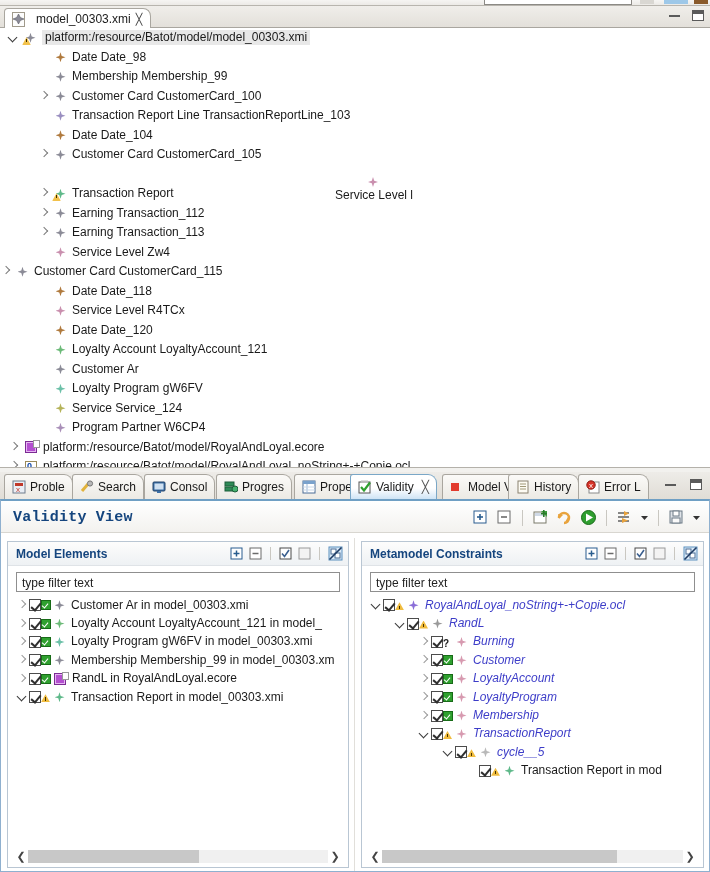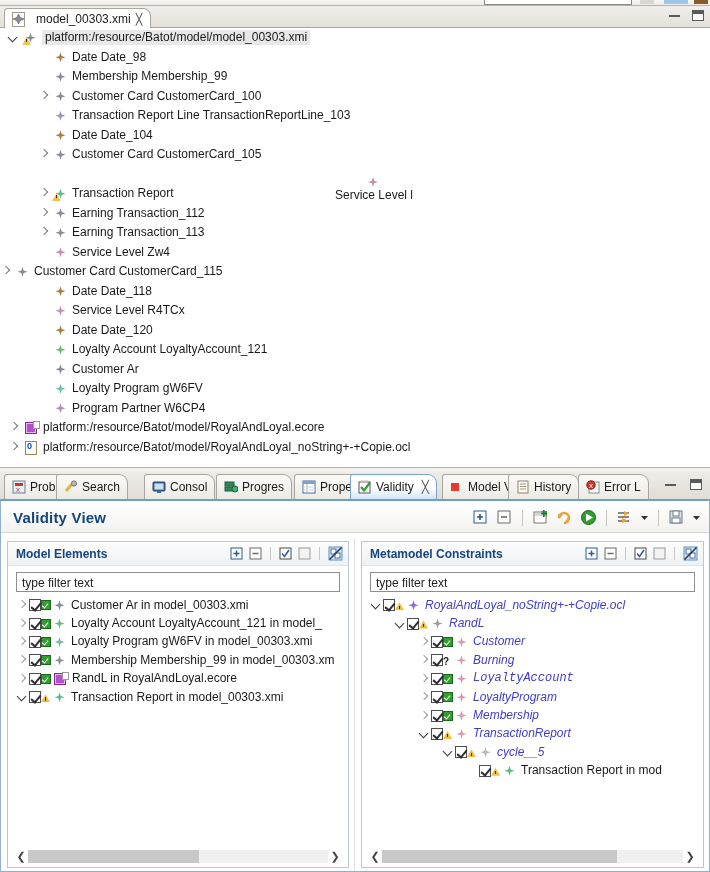--- a/index.html
+++ b/index.html
@@ -145,20 +145,21 @@
 
   .vbody {
     position:absolute; top:31px; left:0; right:0; bottom:0;
     background:#ffffff;
     border:1px solid #8fb0cf; border-top:2px solid #6f9fc4;
   }
   .vheader {
     position:relative; height:32px;
     background:linear-gradient(#ffffff,#f3f2ef);
     border-bottom:1px solid #d8d6d0;
+    font-family:Liberation Mono, monospace;
   }
   .vtitle {
     position:absolute; left:12px; top:8px;
     font-size:15px; font-weight:bold; color:#15457e;
     letter-spacing:.2px;
   }
   .vtoolbar { position:absolute; right:8px; top:8px; display:flex; align-items:center; gap:7px; }
   .tbsep { width:1px; height:16px; background:#c9c7c1; margin:0 2px; }
   .tbicon { width:17px; height:17px; position:relative; }
 
@@ -339,20 +340,25 @@
           <span class="dia" style="--dc: #8b8b97; margin-left: 3px;"></span>
           <span class="lbl">Customer Ar</span>
         </div>
         <div class="row" style="padding-left: 38px;">
           <span class="twisty "></span>
           <span class="dia" style="--dc: #6cc0a8; margin-left: 3px;"></span>
           <span class="lbl">Loyalty Program gW6FV</span>
         </div>
         <div class="row" style="padding-left: 38px;">
           <span class="twisty "></span>
+          <span class="dia" style="--dc: #b5b35a; margin-left: 3px;"></span>
+          <span class="lbl">Service Service_124</span>
+        </div>
+        <div class="row" style="padding-left: 38px;">
+          <span class="twisty "></span>
           <span class="dia" style="--dc: #a98fb8; margin-left: 3px;"></span>
           <span class="lbl">Program Partner W6CP4</span>
         </div>
         <div class="row" style="padding-left: 8px;">
           <span class="twisty closed"></span>
           <span class="ecoreicon" style="margin-left: 3px;"></span>
           <span class="lbl">platform:/resource/Batot/model/RoyalAndLoyal.ecore</span>
         </div>
         <div class="row" style="padding-left: 8px;">
           <span class="twisty closed"></span>
@@ -373,21 +379,21 @@
     <div class="vtab" style="left: 4px;">
           <span style="display: inline-flex; width: 14px; height: 14px; align-items: center;">
             <svg width="14" height="14">
               <rect x="1" y="1" width="12" height="12" fill="#e9eef5" stroke="#6f7c8c"></rect>
               <rect x="3" y="3" width="8" height="3" fill="#c0392b"></rect>
               <text x="4" y="12" font-size="8" fill="#c0392b" font-family="Liberation Sans">x</text>
             </svg>
           </span>
           <span>Proble</span>
         </div>
-        <div class="vtab" style="left: 56px;">
+        <div class="vtab" style="left: 72px;">
           <span style="display: inline-flex; width: 14px; height: 14px; align-items: center;">
             <svg width="14" height="14">
               <line x1="2" y1="11" x2="8" y2="4" stroke="#e2b33c" stroke-width="3"></line>
               <circle cx="10" cy="3.5" r="2.6" fill="#b8b8b8" stroke="#777"></circle>
             </svg>
           </span>
           <span>Search</span>
         </div>
         <div class="vtab" style="left: 144px;">
           <span style="display: inline-flex; width: 14px; height: 14px; align-items: center;">
@@ -689,32 +695,32 @@
                 <div class="pane-row" style="padding-left: 32px;">
                   <span class="tw open"></span>
                   <span class="cb checked"></span>
                   <span class="badge warn"></span>
                   <span class="dia" style="--dc: #9a9a9a; margin-left: 2px;"></span>
                   <span class="lbl italic-blue">RandL</span>
                 </div>
                 <div class="pane-row" style="padding-left: 56px;">
                   <span class="tw closed"></span>
                   <span class="cb checked"></span>
-                  <span class="badge ok"></span>
-                  <span class="dia" style="--dc: #d79ab0; margin-left: 2px;"></span>
-                  <span class="lbl italic-blue">Customer</span>
-                </div>
-                <div class="pane-row" style="padding-left: 56px;">
-                  <span class="tw closed"></span>
-                  <span class="cb checked"></span>
                   <span class="badge q"></span>
                   <span class="dia" style="--dc: #d79ab0; margin-left: 2px;"></span>
                   <span class="lbl italic-blue">Burning</span>
                 </div>
-                <div class="pane-row" style="padding-left: 56px; font-family: Liberation Mono, monospace;">
+                <div class="pane-row" style="padding-left: 56px;">
+                  <span class="tw closed"></span>
+                  <span class="cb checked"></span>
+                  <span class="badge ok"></span>
+                  <span class="dia" style="--dc: #d79ab0; margin-left: 2px;"></span>
+                  <span class="lbl italic-blue">Customer</span>
+                </div>
+                <div class="pane-row" style="padding-left: 56px;">
                   <span class="tw closed"></span>
                   <span class="cb checked"></span>
                   <span class="badge ok"></span>
                   <span class="dia" style="--dc: #d79ab0; margin-left: 2px;"></span>
                   <span class="lbl italic-blue">LoyaltyAccount</span>
                 </div>
                 <div class="pane-row" style="padding-left: 56px;">
                   <span class="tw closed"></span>
                   <span class="cb checked"></span>
                   <span class="badge ok"></span>

